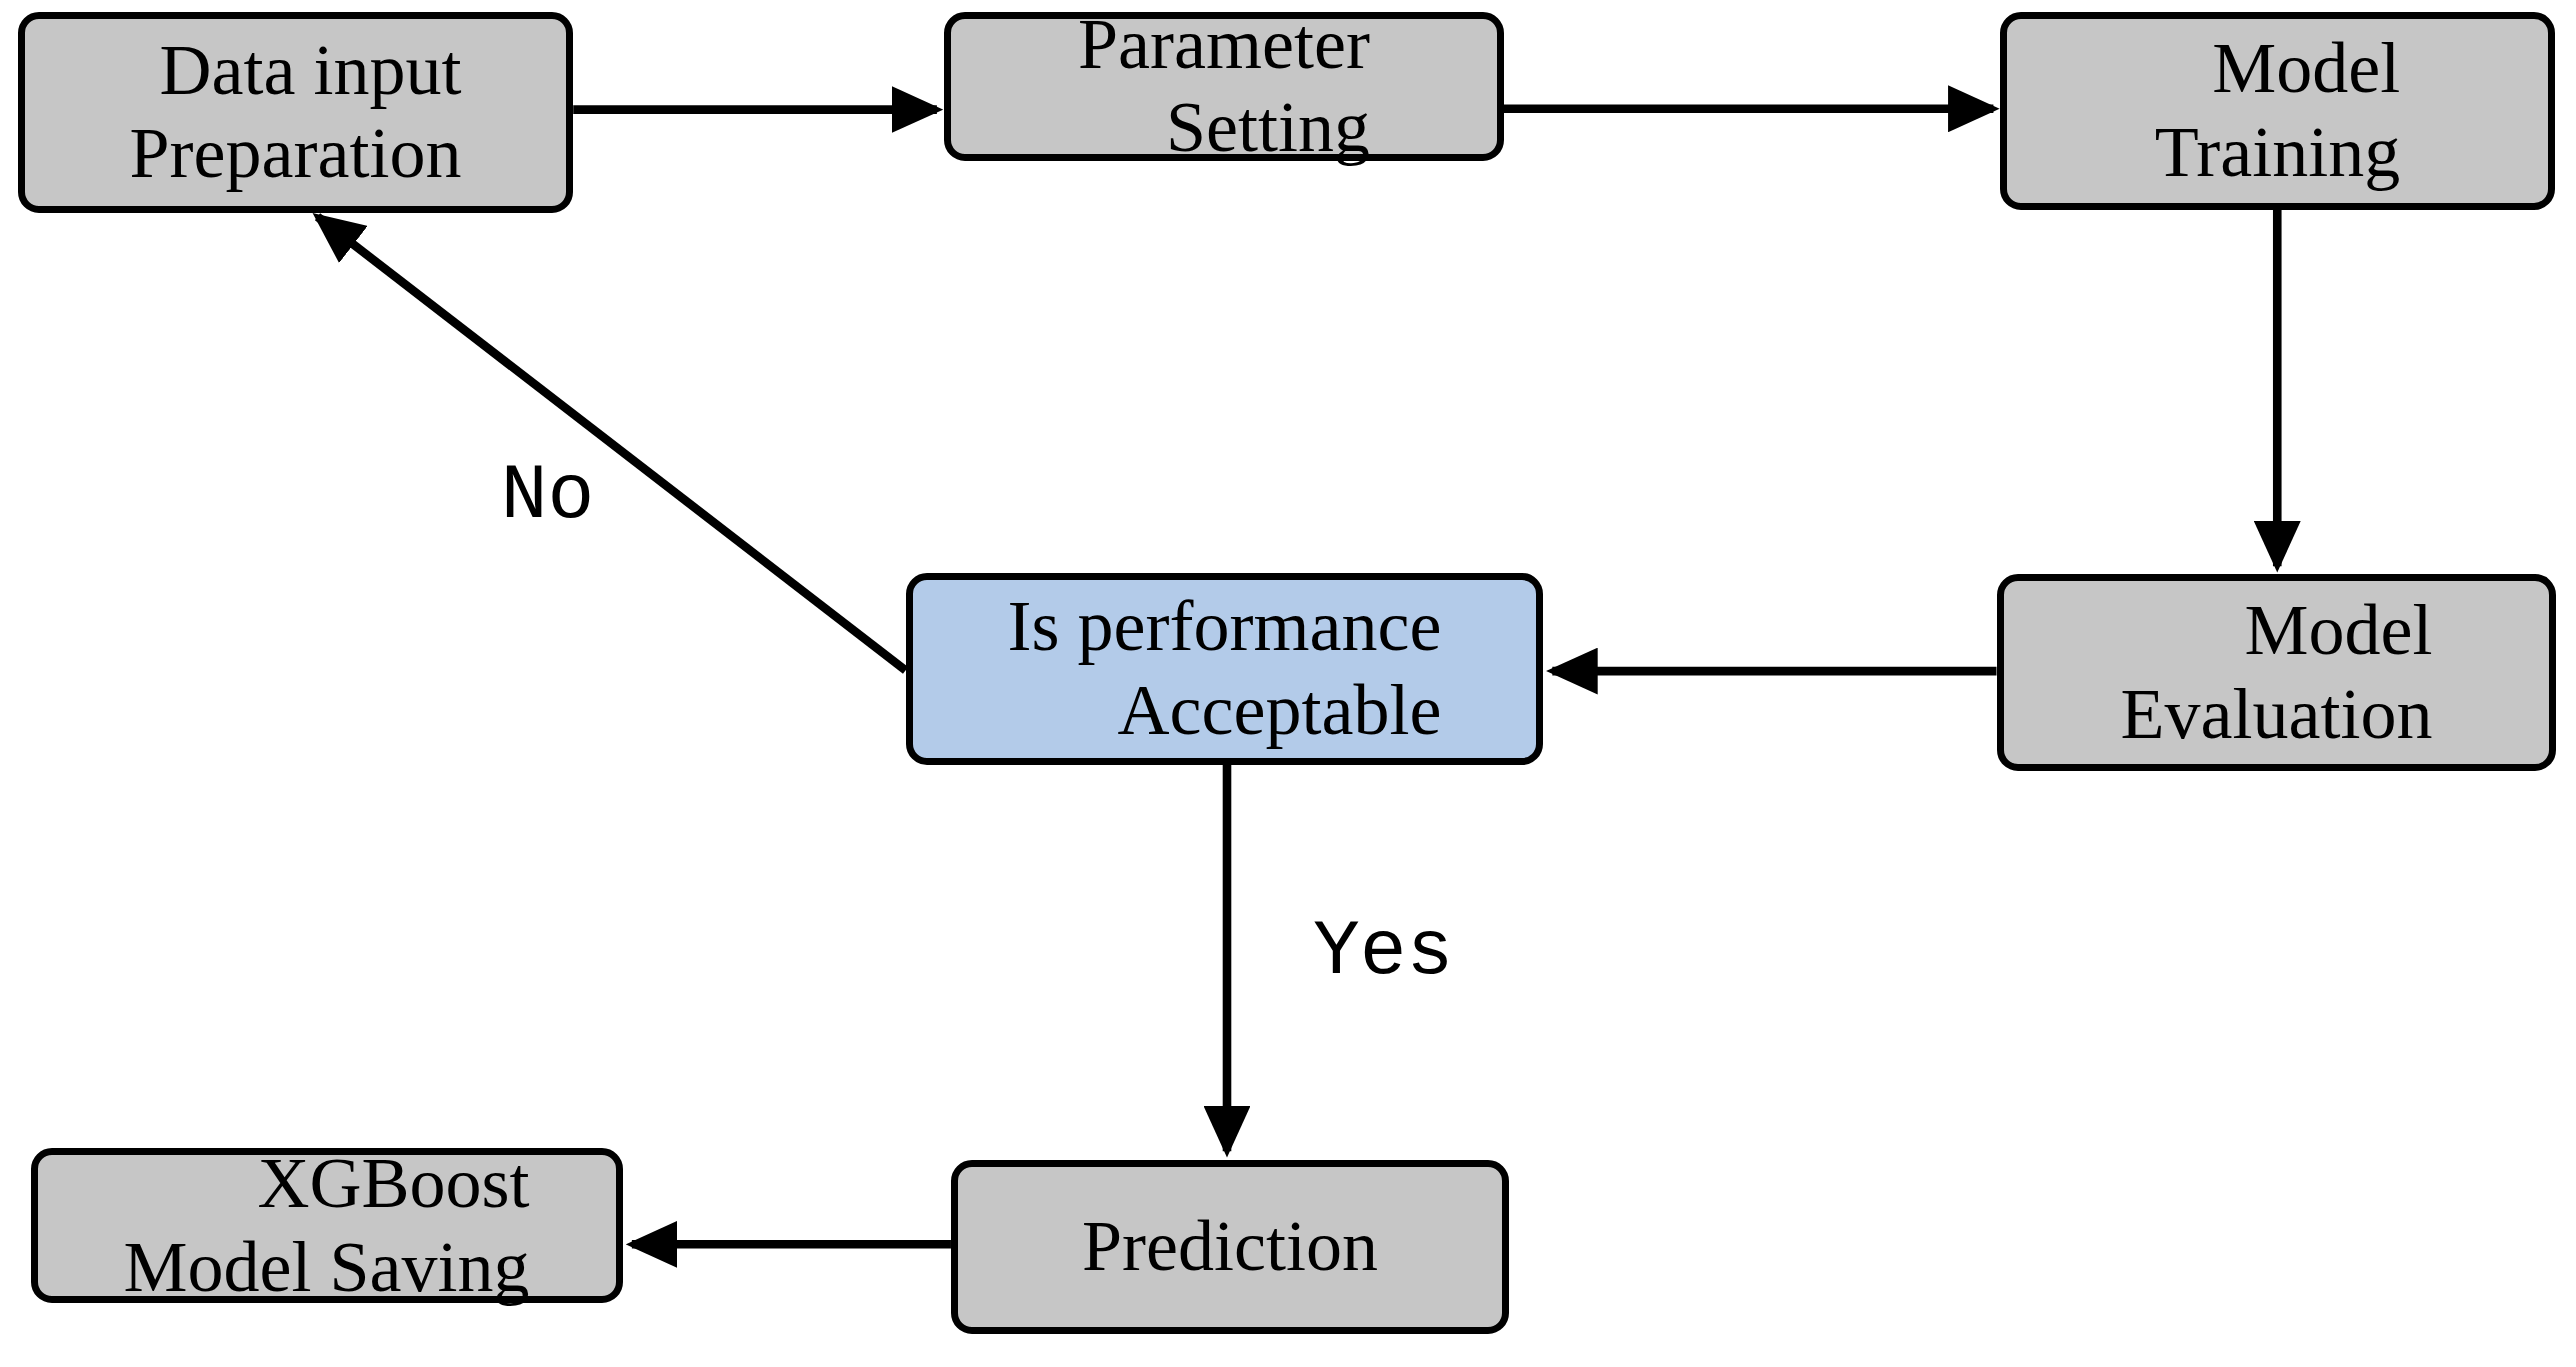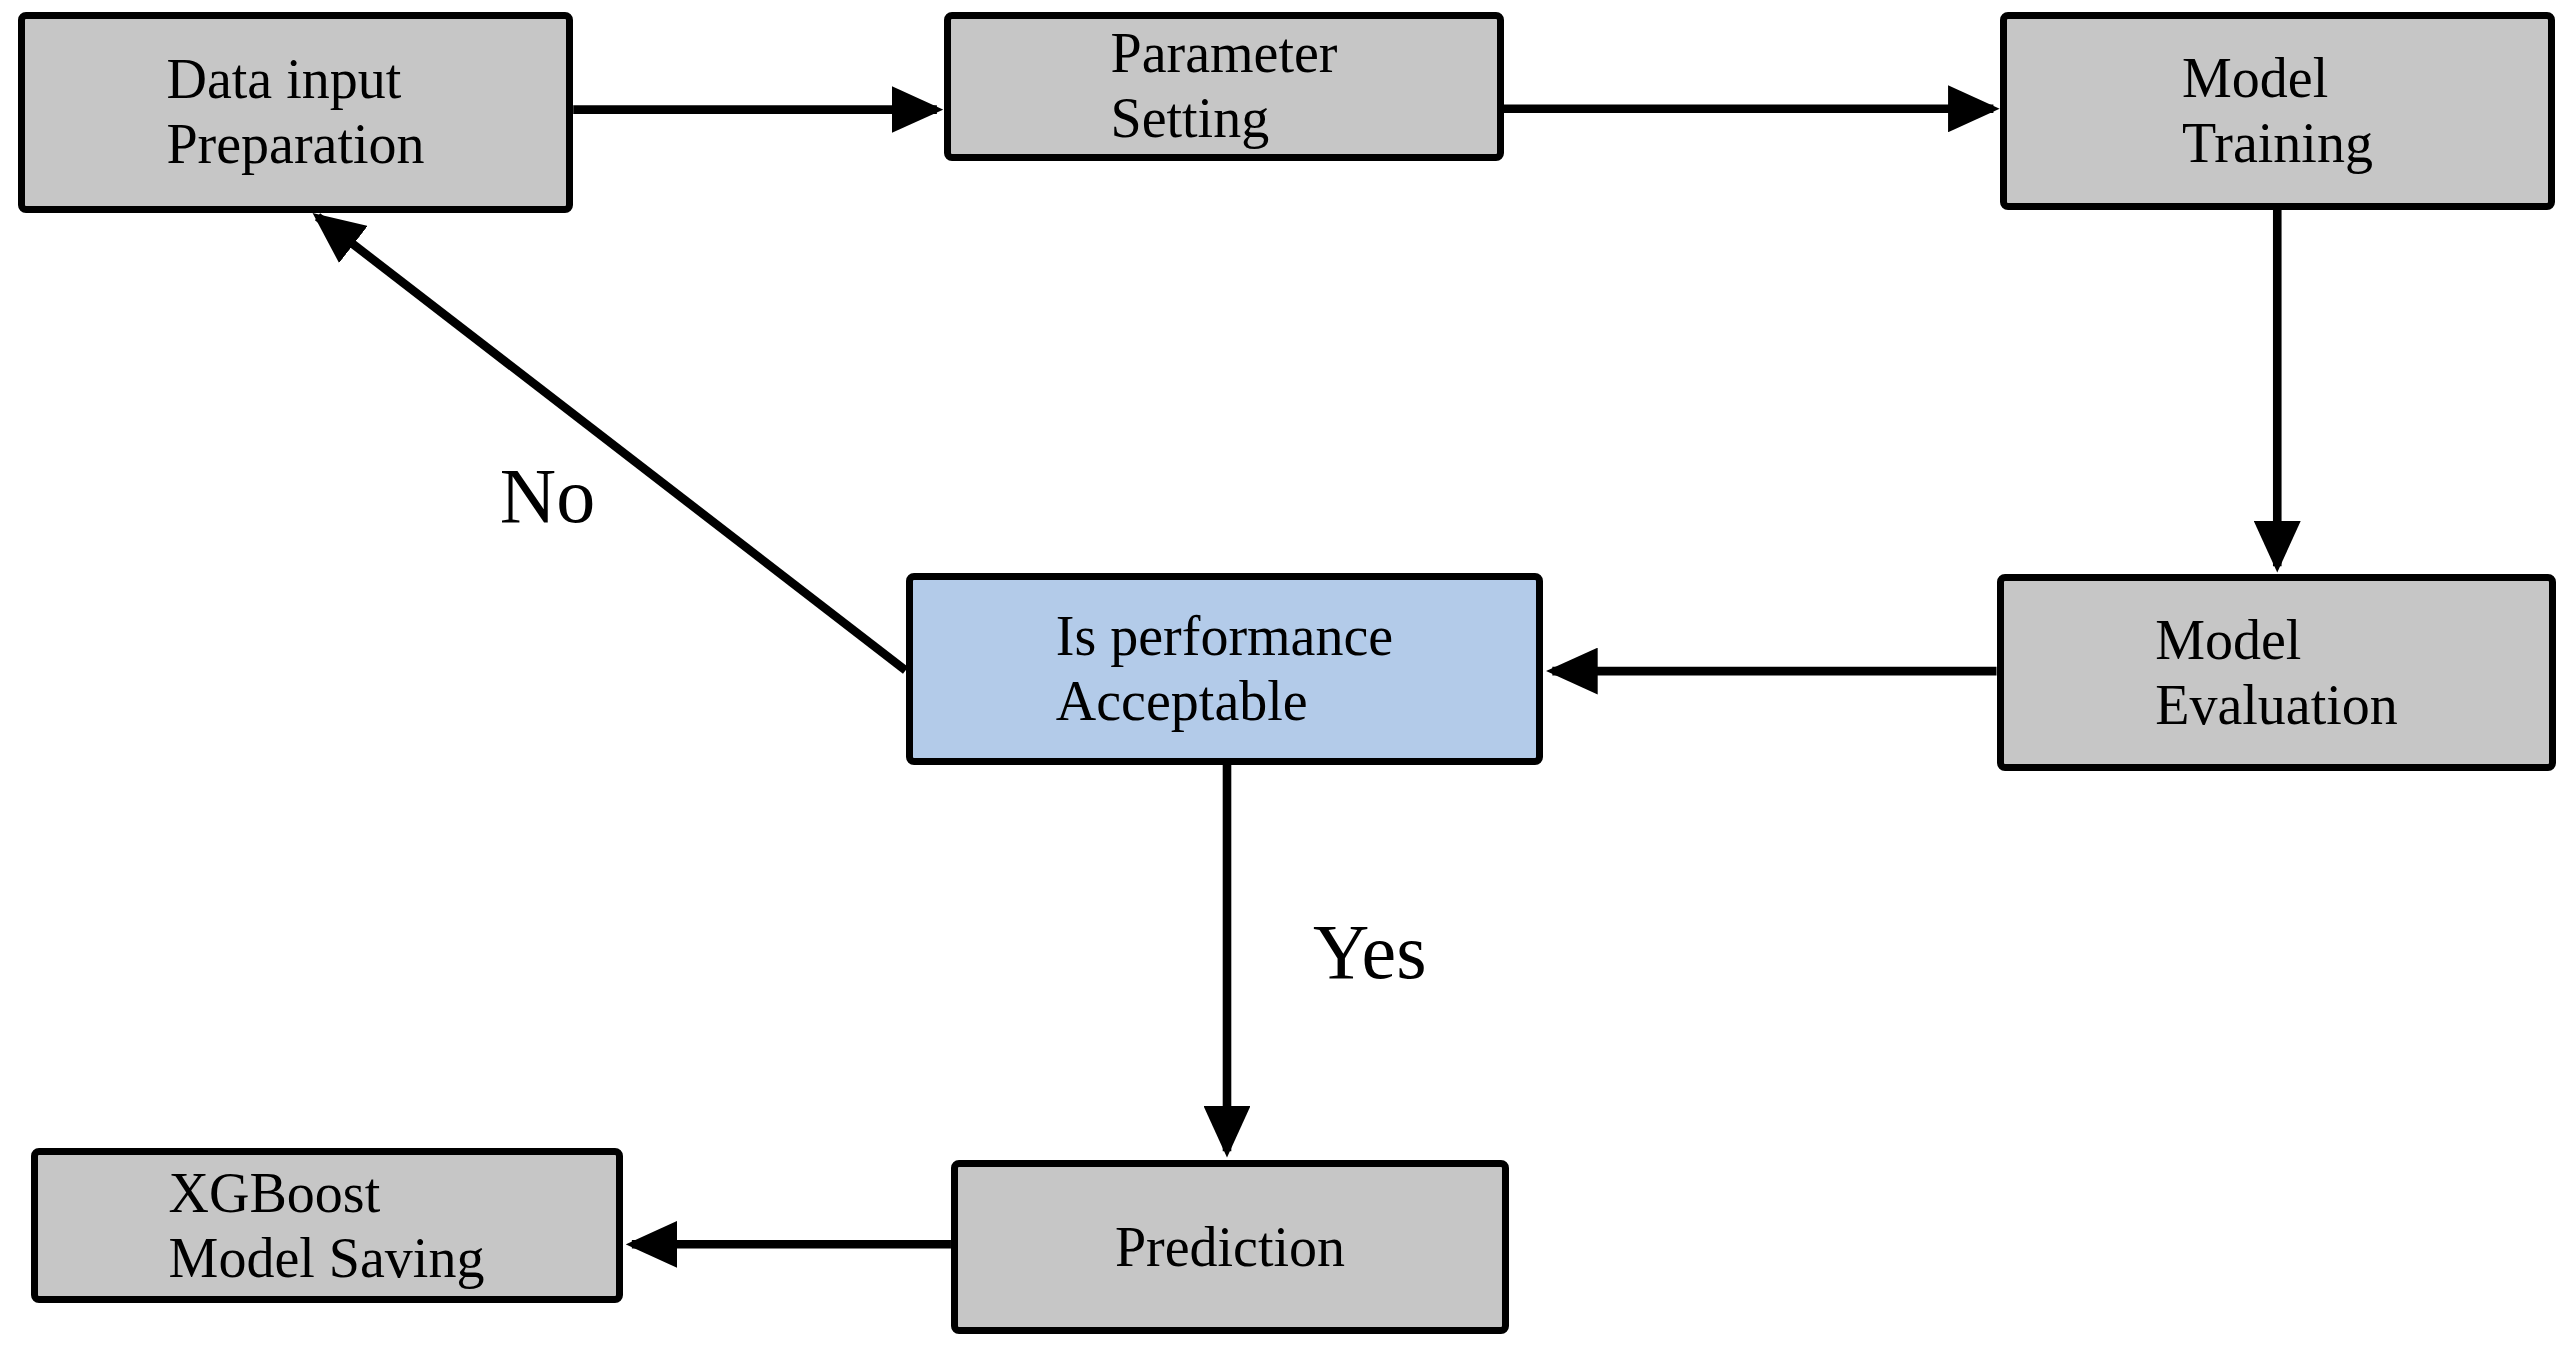--- a/index.html
+++ b/index.html
@@ -16,43 +16,44 @@
     position: absolute;
     left: 0; top: 0;
     width: 2576px; height: 1368px;
   }
   .node {
     position: absolute;
     box-sizing: border-box;
     display: flex;
     align-items: center;
     justify-content: center;
-    text-align: left;
+    text-align: right;
     border: 7px solid #000000;
-    border-radius: 8px;
-    font-size: 56px;
+    border-radius: 21px;
+    font-size: 72px;
     line-height: 1.16;
     white-space: pre-line;
   }
   .node.gray { background: #c6c6c6; }
   .node.blue { background: #b3cbe9; }
 
   
   #n-data-input      { left:   18px; top:   11.7px; width: 555px; height: 201px; }
   #n-param-setting   { left: 944px; top:   11.7px; width: 560px; height: 149px; }
   #n-model-training  { left: 2000px; top:   11.7px; width: 555px; height: 198px; }
   #n-model-eval      { left: 1997px; top:  574px; width: 559px; height: 197px; }
   #n-perf-check      { left: 906px; top:  573px; width: 637px; height: 192px; }
   #n-prediction      { left: 951px; top: 1160px; width: 558px; height: 174px; }
   #n-xgboost-saving  { left:   30.5px; top: 1148px; width: 592px; height: 155px; }
 
   .edge-label {
     position: absolute;
     font-size: 78px;
     line-height: 1;
+    font-family: Liberation Mono, monospace;
   }
   #lbl-no  { left: 438px;  top: 457px;  width: 219px; text-align: center; }
   #lbl-yes { left: 1313px; top: 913px; }
 </style>
 </head>
 <body>
 
 <div class="canvas">
 
   <svg class="edges" viewBox="0 0 3294 1749" xmlns="http://www.w3.org/2000/svg">

